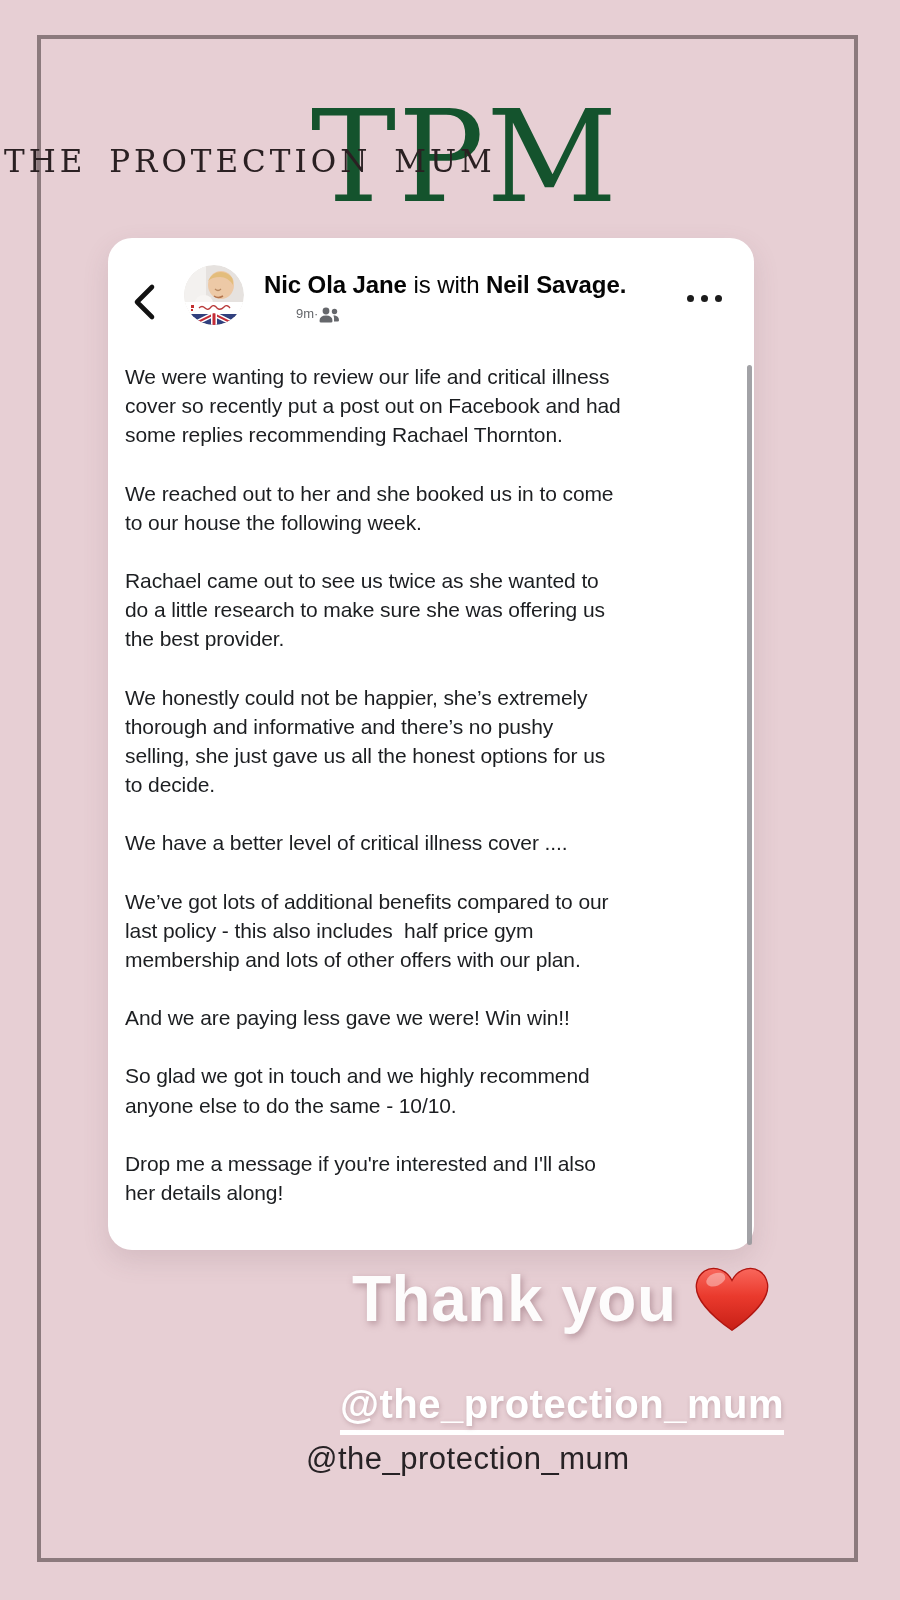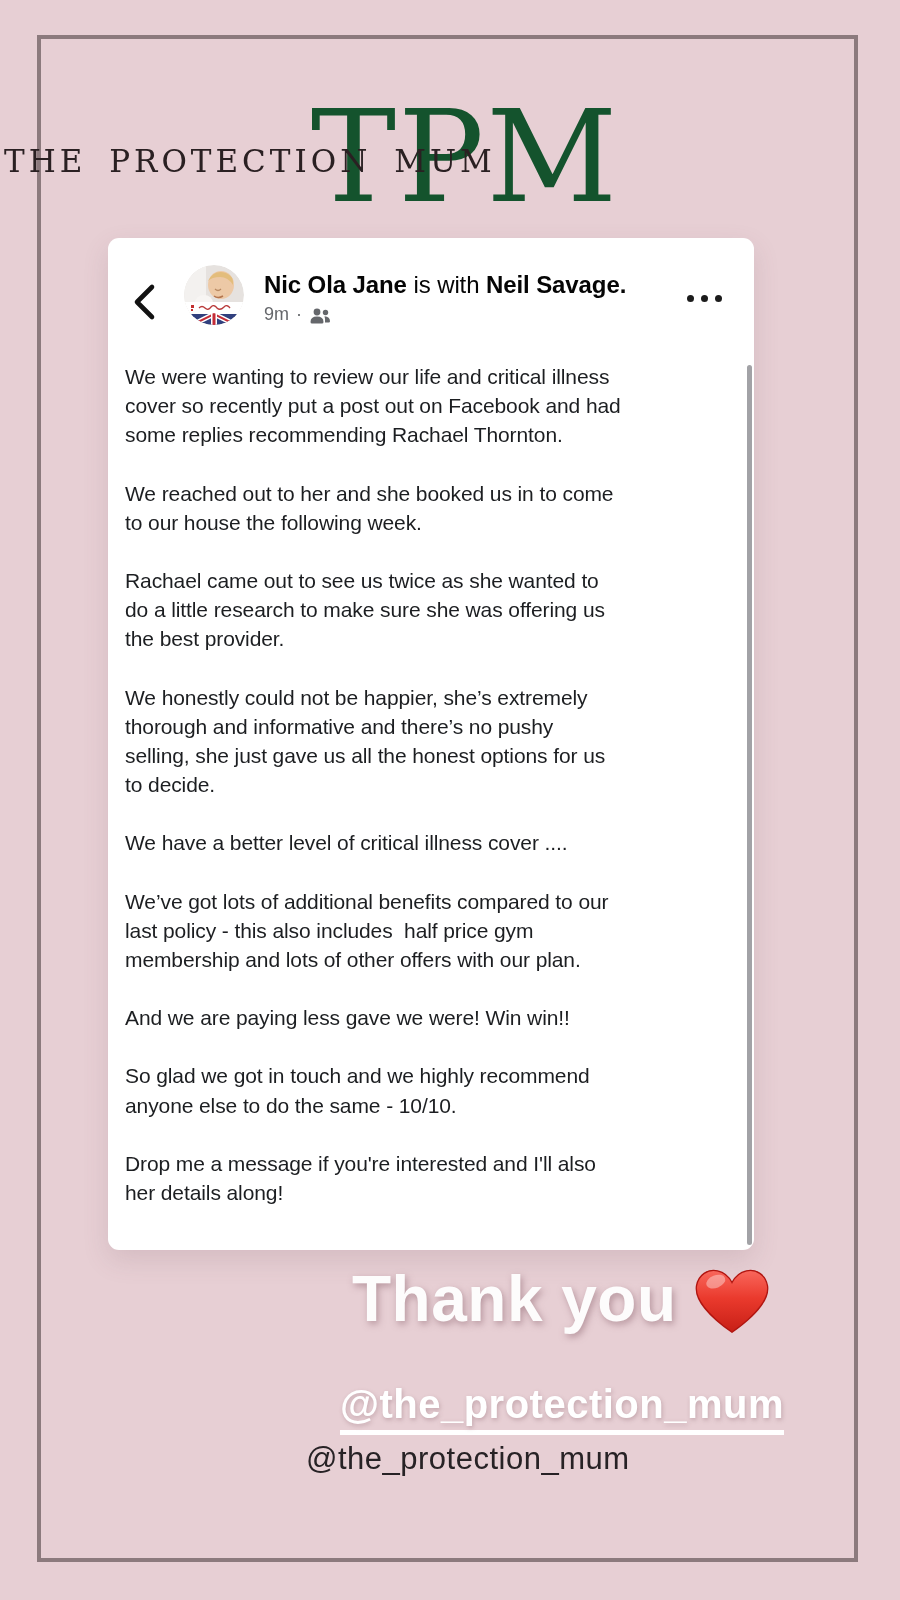--- a/index.html
+++ b/index.html
@@ -30,56 +30,56 @@
     position:absolute;left:4px;right:0;top:146px;
     font-family:"DejaVu Serif", serif;
     font-size:31px;line-height:1;
     letter-spacing:4px;word-spacing:9px;
     color:#2a2022;
   }
 
   
   .card{
     position:absolute;left:108px;top:238px;width:646px;height:1012px;
-    background:#ffffff;border-radius:11px;
+    background:#ffffff;border-radius:24px;
     box-shadow:0 10px 26px rgba(120,90,100,0.16);
   }
   .back-btn{position:absolute;left:22px;top:44px;width:28px;height:40px;}
   .avatar{
     position:absolute;left:76px;top:27px;width:60px;height:60px;border-radius:50%;
     overflow:hidden;
   }
   .name-block{position:absolute;left:156px;top:32px;width:440px;}
   .name-line{
     font-size:24px;line-height:30px;color:#050505;letter-spacing:-0.1px;
   }
   .name-line .bold{font-weight:700;}
   .name-line .reg{font-weight:400;white-space:pre;}
   .meta-line{
-    margin-top:4px;display:flex;align-items:center;gap:7px;
-    font-size:18px;color:#65676b;
+    margin-top:4px;display:flex;align-items:center;
+    font-size:13px;color:#65676b;margin-left:32px;
   }
   .more-btn{position:absolute;right:32px;top:57px;display:flex;gap:7px;}
   .more-btn i{width:7px;height:7px;border-radius:50%;background:#1c1c1c;display:block;}
 
   .card-body{
     position:absolute;left:17px;top:124px;width:620px;
     font-size:21px;line-height:29.2px;color:#1c1e21;letter-spacing:-0.1px;
   }
   .card-body p{margin:0 0 29px 0;white-space:pre-wrap;}
 
   .scrollbar-thumb{
     position:absolute;left:639px;top:127px;width:5px;height:880px;
     background:#98989c;border-radius:3px;opacity:.9;
   }
 
   
   .thank-you{
     position:absolute;left:352px;top:1263px;
-    display:flex;align-items:flex-end;gap:16px;
+    display:flex;align-items:center;gap:16px;
   }
   .thank-you .ty-text{
     font-size:64px;font-weight:700;line-height:1.15;color:#fdfcfc;
     letter-spacing:0.5px;
     text-shadow:2px 3px 7px rgba(140,100,112,0.55);
   }
   .handle-white{
     position:absolute;right:116px;top:1382px;
     font-size:40px;font-weight:700;color:#ffffff;letter-spacing:0.5px;
     padding-bottom:3px;border-bottom:5px solid #ffffff;

